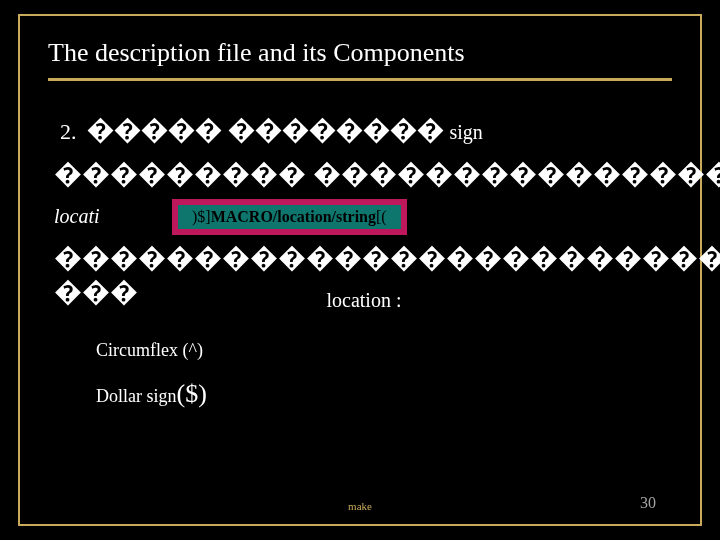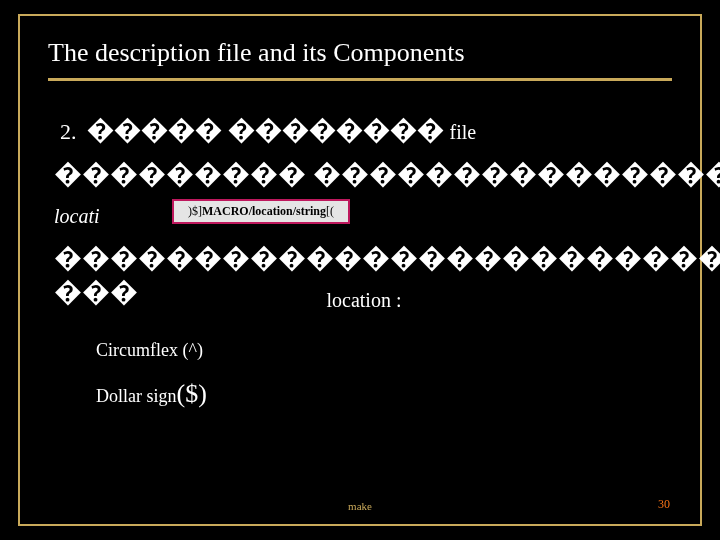--- a/index.html
+++ b/index.html
@@ -44,26 +44,26 @@
     position: relative;
     margin-top: 10px;
     margin-left: 6px;
     height: 34px;
   }
   .loc-text { font-size: 20px; position: absolute; left: 0; top: 4px; font-style: italic; }
   .callout {
     position: absolute;
     left: 118px;
     top: -2px;
-    background: #e5e5e5;
+    background: #0f766e;
     color: #000;
-    border: 2px solid #be185d;
+    border: 6px solid #be185d;
     box-shadow: 2px 2px 3px rgba(0,0,0,0.6);
     padding: 3px 14px;
-    font-size: 12px;
+    font-size: 16px;
   }
   .bold { font-weight: bold; }
   .boxes-row3 {
     font-size: 28px;
     margin-top: 2px;
     margin-left: 6px;
     white-space: nowrap;
   }
   .row3b { font-size: 28px; margin-left: 6px; margin-top: -4px; }
   .overlap { font-size: 20px; margin-left: 8px; position: relative; top: -20px; text-align: center; }
@@ -81,38 +81,38 @@
     bottom: 12px;
     left: 0; right: 0;
     display: flex;
     justify-content: center;
     font-size: 11px;
     color: #c9a95a;
     font-family: Liberation Serif, serif;
   }
   .pagenum {
     position: absolute;
-    right: 30px;
+    right: 44px;
     bottom: 12px;
-    font-size: 12px;
-    color: #f97316;
+    font-size: 16px;
+    color: #a3a3a3;
   }
 </style>
 </head>
 <body>
 
 <div class="frame">
 
   <div class="title">The description file and its Components</div>
   <hr class="rule">
 
   <div class="row1">
     <span class="num">2.</span>
     <span class="boxes-a">����� ��������</span>
-    <span class="word-inline">file</span>
+    <span class="word-inline">sign</span>
   </div>
 
   <div class="boxes-row2">��������� ���������������������������</div>
 
   <div class="loc-line">
     <span class="loc-text">locati</span>
     <div class="callout">
       <span>)$]</span><span class="bold">MACRO/location/string</span><span>[(</span>
     </div>
   </div>

